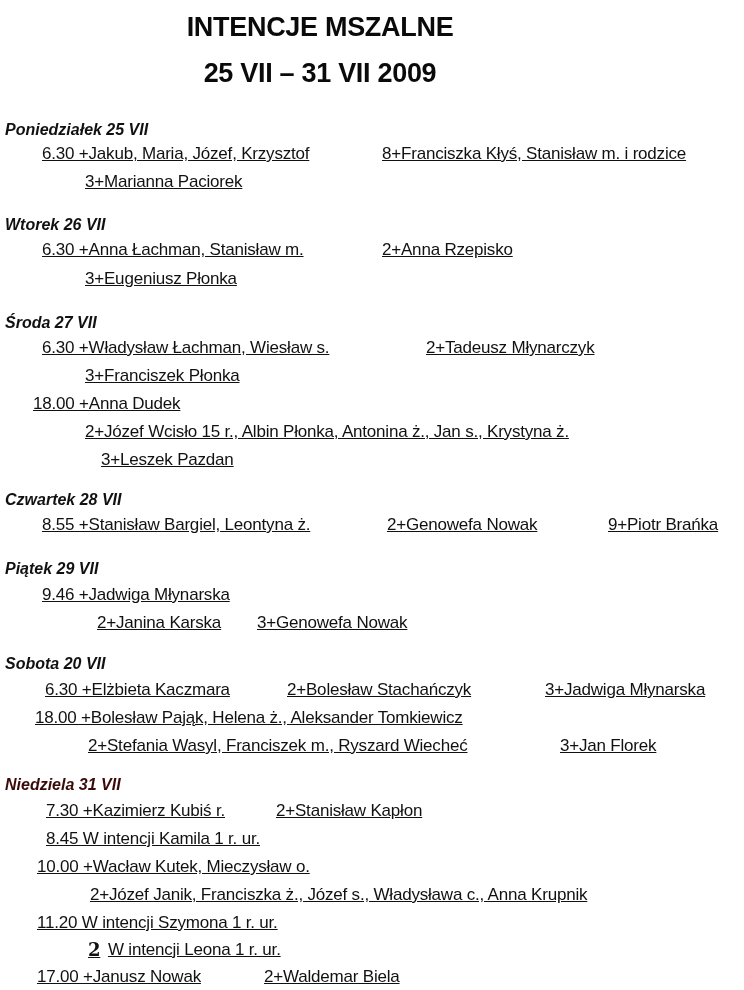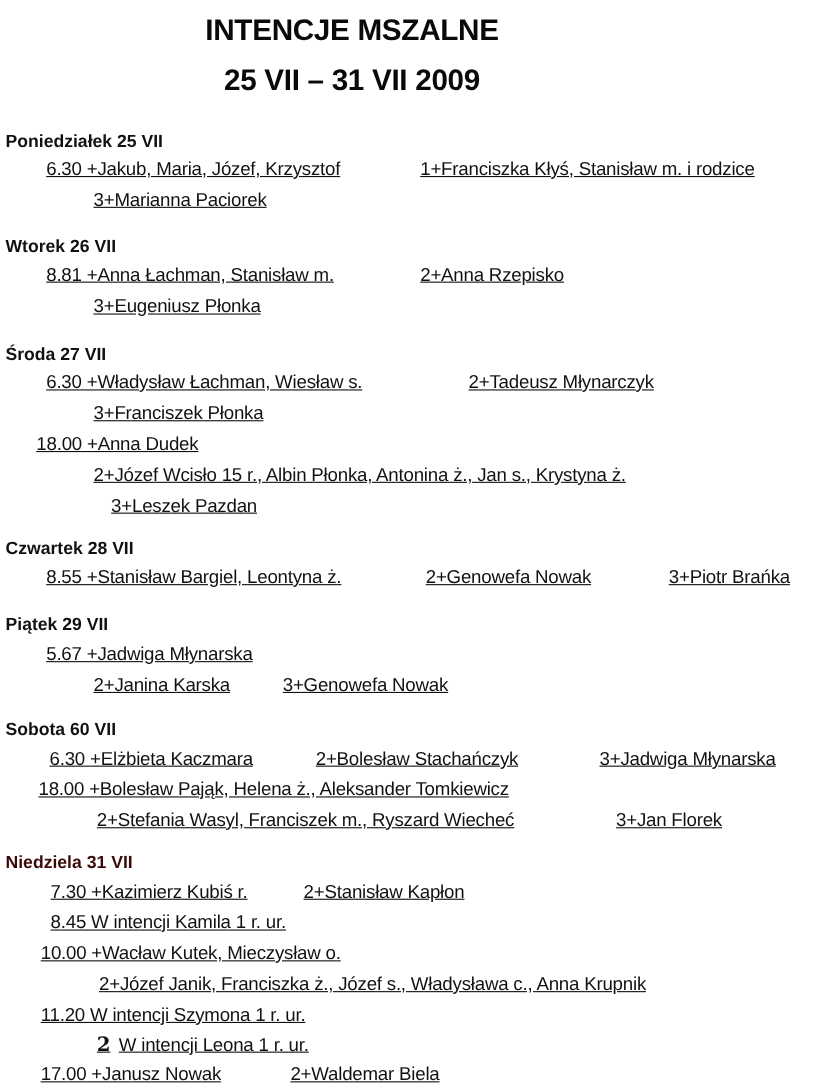--- a/index.html
+++ b/index.html
@@ -1,43 +1,43 @@
 <!DOCTYPE html>
 <html><head>
 <meta charset="utf-8">
 <style>
   html, body { margin:0; padding:0; background:#ffffff; }
   body { width:744px; height:990px; position:relative; overflow:hidden; font-family:"Liberation Sans", sans-serif; color:#111; }
   .title { position:absolute; left:0; width:640px; text-align:center; font-weight:bold; font-size:27px; letter-spacing:-0.3px; color:#0a0a0a; }
   .title.l1 { top:12px; }
   .title.l2 { top:58px; }
-  .day { position:absolute; left:5px; font-weight:bold; font-size:16px; color:#111; }
+  .day { position:absolute; left:5px; font-weight:bold; font-style:italic; font-size:16px; color:#111; }
   .day.sunday { color:#3a0a0a; }
   .line { position:absolute; font-size:17px; white-space:nowrap; color:#111; letter-spacing:-0.2px; }
   .seg { position:absolute; white-space:nowrap;text-decoration:underline; }
   .hand { font-weight:bold; font-family:"DejaVu Serif", serif; font-size:18px; }
 </style>
 </head>
 <body>
 
 <div class="title l1">INTENCJE MSZALNE</div>
 <div class="title l2">25 VII – 31 VII 2009</div>
 
 <div class="day" style="top:121px">Poniedziałek 25 VII</div>
 <div class="line" style="top:144px;left:42px">
   <span class="seg" style="left:0">6.30 +Jakub, Maria, Józef, Krzysztof</span>
-  <span class="seg" style="left:340px">1+Franciszka Kłyś, Stanisław m. i rodzice</span>
+  <span class="seg" style="left:340px">8+Franciszka Kłyś, Stanisław m. i rodzice</span>
 </div>
 <div class="line" style="top:172px;left:85px">
   <span class="seg" style="left:0">3+Marianna Paciorek</span>
 </div>
 
 <div class="day" style="top:216px">Wtorek 26 VII</div>
 <div class="line" style="top:240px;left:42px">
-  <span class="seg" style="left:0">8.81 +Anna Łachman, Stanisław m.</span>
+  <span class="seg" style="left:0">6.30 +Anna Łachman, Stanisław m.</span>
   <span class="seg" style="left:340px">2+Anna Rzepisko</span>
 </div>
 <div class="line" style="top:269px;left:85px">
   <span class="seg" style="left:0">3+Eugeniusz Płonka</span>
 </div>
 
 <div class="day" style="top:314px">Środa 27 VII</div>
 <div class="line" style="top:338px;left:42px">
   <span class="seg" style="left:0">6.30 +Władysław Łachman, Wiesław s.</span>
   <span class="seg" style="left:384px">2+Tadeusz Młynarczyk</span>
@@ -52,33 +52,33 @@
   <span class="seg" style="left:0">2+Józef Wcisło 15 r., Albin Płonka, Antonina ż., Jan s., Krystyna ż.</span>
 </div>
 <div class="line" style="top:450px;left:85px">
   <span class="seg" style="left:16px">3+Leszek Pazdan</span>
 </div>
 
 <div class="day" style="top:491px">Czwartek 28 VII</div>
 <div class="line" style="top:515px;left:42px">
   <span class="seg" style="left:0">8.55 +Stanisław Bargiel, Leontyna ż.</span>
   <span class="seg" style="left:345px">2+Genowefa Nowak</span>
-  <span class="seg" style="left:566px">3+Piotr Brańka</span>
+  <span class="seg" style="left:566px">9+Piotr Brańka</span>
 </div>
 
 <div class="day" style="top:560px">Piątek 29 VII</div>
 <div class="line" style="top:585px;left:42px">
-  <span class="seg" style="left:0">5.67 +Jadwiga Młynarska</span>
+  <span class="seg" style="left:0">9.46 +Jadwiga Młynarska</span>
 </div>
 <div class="line" style="top:613px;left:85px">
-  <span class="seg" style="left:0">2+Janina Karska</span>
+  <span class="seg" style="left:12px">2+Janina Karska</span>
   <span class="seg" style="left:172px">3+Genowefa Nowak</span>
 </div>
 
-<div class="day" style="top:655px">Sobota 60 VII</div>
+<div class="day" style="top:655px">Sobota 20 VII</div>
 <div class="line" style="top:680px;left:45px">
   <span class="seg" style="left:0">6.30 +Elżbieta Kaczmara</span>
   <span class="seg" style="left:242px">2+Bolesław Stachańczyk</span>
   <span class="seg" style="left:500px">3+Jadwiga Młynarska</span>
 </div>
 <div class="line" style="top:708px;left:35px">
   <span class="seg" style="left:0">18.00 +Bolesław Pająk, Helena ż., Aleksander Tomkiewicz</span>
 </div>
 <div class="line" style="top:736px;left:88px">
   <span class="seg" style="left:0">2+Stefania Wasyl, Franciszek m., Ryszard Wiecheć</span>

